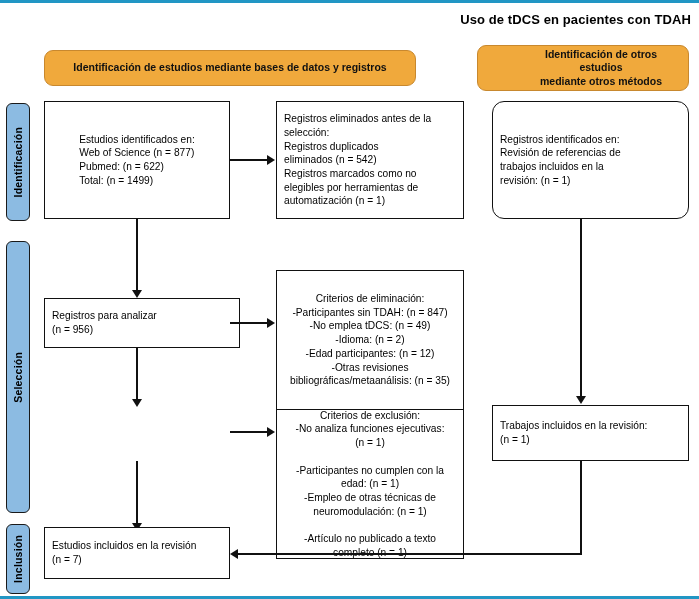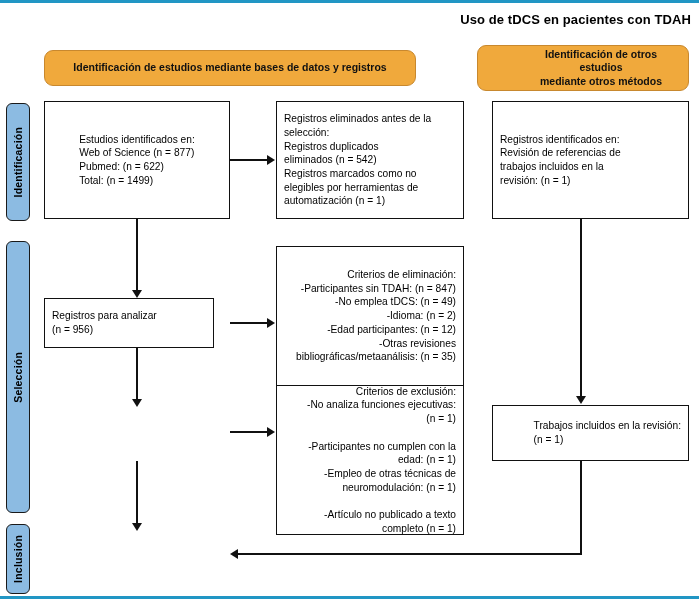--- a/index.html
+++ b/index.html
@@ -80,21 +80,21 @@
     box-sizing: border-box;
     font-size: 10.2px;
     color: #000000;
     line-height: 1.34;
     padding: 14px 7px;
     display: flex;
     flex-direction: column;
     justify-content: center;
     overflow: hidden;
   }
-  .node.center-text { text-align: right; }
+  .node.center-text { text-align: center; margin-top: 24px; }
   .node .body { white-space: pre-line; }
 
   
   .ln {
     position: absolute;
     background: #111111;
   }
   .ln.h { height: 1.7px; }
   .ln.v { width: 1.7px; }
 
@@ -150,34 +150,34 @@
   <div class="node" style="left:276px; top:98px; width:188px; height:118px;">
     <div class="body">Registros eliminados antes de la
 selección:
      Registros duplicados
      eliminados (n = 542)
      Registros marcados como no
      elegibles por herramientas de
      automatización (n = 1)</div>
   </div>
 
-  <div class="node" style="left:492px; top:98px; width:197px; height:118px;">
+  <div class="node" style="left:492px; top:98px; width:197px; height:118px;border-radius:12px;">
     <div class="body">Registros identificados en:
     Revisión de referencias de
     trabajos incluidos en la
     revisión: (n = 1)</div>
   </div>
 
   <div class="ln h" style="left:230px; top:156px; width:38px;"></div>
   <div class="arw right" style="left:267px; top:152px;"></div>
 
   <div class="ln v" style="left:136px; top:216px; height:72px;"></div>
   <div class="arw down" style="left:132px; top:287px;"></div>
 
-  <div class="node" style="left:44px; top:295px; width:170px; height:50px;">
+  <div class="node" style="left:44px; top:295px; width:196px; height:50px;">
     <div class="body">Registros para analizar
 (n = 956)</div>
   </div>
 
   <div class="node center-text" style="left:276px; top:243px; width:188px; height:140px;">
     <div class="body">Criterios de eliminación:
 -Participantes sin TDAH: (n = 847)
 -No emplea tDCS: (n = 49)
 -Idioma: (n = 2)
 -Edad participantes: (n = 12)
@@ -199,32 +199,36 @@
 
 -Participantes no cumplen con la
 edad: (n = 1)
 -Empleo de otras técnicas de
 neuromodulación: (n = 1)
 
 -Artículo no publicado a texto
 completo (n = 1)</div>
   </div>
 
-  <div class="node" style="left:492px; top:402px; width:197px; height:56px;align-items:flex-end;">
+  <div class="node" style="left:492px; top:402px; width:197px; height:56px;">
     <div class="body">Trabajos incluidos en la revisión:
 (n = 1)</div>
   </div>
 
   <div class="ln h" style="left:230px; top:428px; width:38px;"></div>
   <div class="arw right" style="left:267px; top:424px;"></div>
 
   <div class="ln v" style="left:136px; top:458px; height:63px;"></div>
   <div class="arw down" style="left:132px; top:520px;"></div>
 
   <div class="ln v" style="left:580px; top:216px; height:178px;"></div>
   <div class="arw down" style="left:576px; top:393px;"></div>
 
   <div class="ln v" style="left:580px; top:458px; height:94px;"></div>
   <div class="ln h" style="left:238px; top:550px; width:343px;"></div>
   <div class="arw left" style="left:230px; top:546px;"></div>
 
+  <div class="node" style="left:44px; top:524px; width:186px; height:52px;">
+    <div class="body">Estudios incluidos en la revisión
+(n = 7)</div>
+  </div>
 
 </div>
 
 </body></html>

